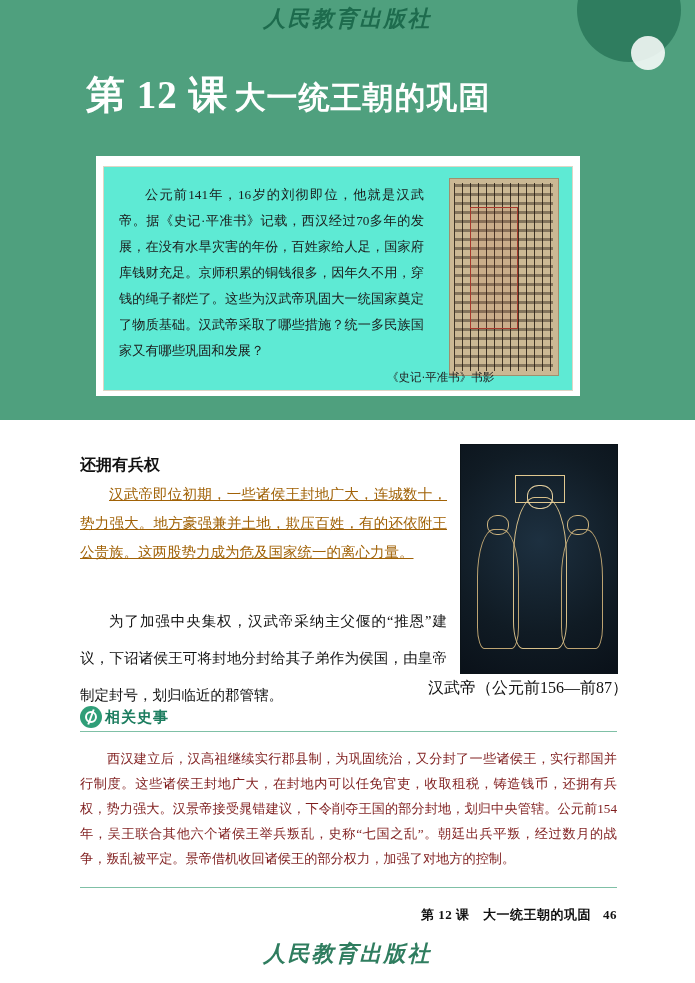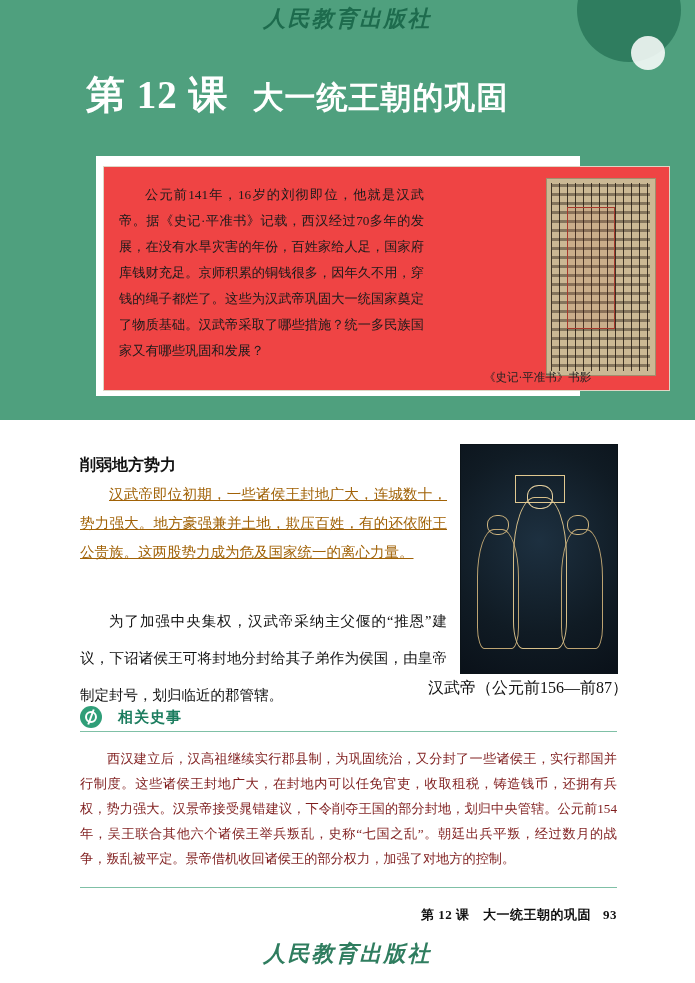--- a/index.html
+++ b/index.html
@@ -143,32 +143,32 @@
     font-size: 30px;
     font-weight: bold;
     letter-spacing: 1px;
     white-space: nowrap;
     font-family: "Liberation Serif", "DejaVu Serif", serif;
   }
   .chapter-title .num {
     font-size: 39px;
   }
   .chapter-title .name {
-    margin-left: 24px;
+    margin-left: 6px;
     font-size: 31px;
   }
 
   
   .intro-box {
     position: absolute;
     left: 103px;
     top: 166px;
-    width: 567px;
+    width: 470px;
     height: 225px;
-    background: #ef4444;
+    background: #5eead4;
     z-index: 6;
     box-shadow: 0 0 0 1px #ded6c5 inset;
   }
   .intro-text {
     position: absolute;
     left: 16px;
     top: 16px;
     width: 305px;
     font-size: 13.2px;
     line-height: 26px;
@@ -335,21 +335,21 @@
   }
 
   
   .related-head {
     position: absolute;
     left: 80px;
     top: 706px;
     z-index: 6;
     display: flex;
     align-items: center;
-    gap: 16px;
+    gap: 3px;
     font-family: Liberation Mono, monospace;
   }
   .related-icon {
     width: 22px;
     height: 22px;
     border-radius: 50%;
     background: #2f9e78;
     position: relative;
     display: inline-block;
   }
@@ -447,21 +447,21 @@
 <div class="intro-box">
   <div class="intro-text">公元前141年，16岁的刘彻即位，他就是汉武帝。据《史记·平准书》记载，西汉经过70多年的发展，在没有水旱灾害的年份，百姓家给人足，国家府库钱财充足。京师积累的铜钱很多，因年久不用，穿钱的绳子都烂了。这些为汉武帝巩固大一统国家奠定了物质基础。汉武帝采取了哪些措施？统一多民族国家又有哪些巩固和发展？</div>
   <div class="intro-img">
     <div class="cols"></div>
     <div class="glyphs"></div>
     <div class="redbox"></div>
   </div>
   <div class="intro-caption">《史记·平准书》书影</div>
 </div>
 
-<div class="section-heading">削弱地方势力</div>
+<div class="section-heading">还拥有兵权</div>
 <div class="body-p1">汉武帝即位初期，一些诸侯王封地广大，连城数十，势力强大。地方豪强兼并土地，欺压百姓，有的还依附王公贵族。这两股势力成为危及国家统一的离心力量。</div>
 <div class="body-p2">为了加强中央集权，汉武帝采纳主父偃的“推恩”建议，下诏诸侯王可将封地分封给其子弟作为侯国，由皇帝制定封号，划归临近的郡管辖。</div>
 
 <div class="figure">
   <div class="bg"></div>
   <div class="fig-person fig-left"></div>
   <div class="fig-person fig-right"></div>
   <div class="fig-person fig-center"></div>
   <div class="fig-crown"></div>
   <div class="fig-head"></div>
@@ -472,14 +472,14 @@
 
 <div class="related-head">
   <span class="related-icon"></span>
   <span class="related-title">相关史事</span>
 </div>
 <div class="related-rule"></div>
 <div class="related-body">西汉建立后，汉高祖继续实行郡县制，为巩固统治，又分封了一些诸侯王，实行郡国并行制度。这些诸侯王封地广大，在封地内可以任免官吏，收取租税，铸造钱币，还拥有兵权，势力强大。汉景帝接受晁错建议，下令削夺王国的部分封地，划归中央管辖。公元前154年，吴王联合其他六个诸侯王举兵叛乱，史称“七国之乱”。朝廷出兵平叛，经过数月的战争，叛乱被平定。景帝借机收回诸侯王的部分权力，加强了对地方的控制。</div>
 <div class="related-rule-bottom"></div>
 
 <div class="footer">
-  <span>第 12 课　大一统王朝的巩固</span><span class="pg">93</span>
+  <span>第 12 课　大一统王朝的巩固</span><span class="pg">46</span>
 </div>
 
 </body></html>

